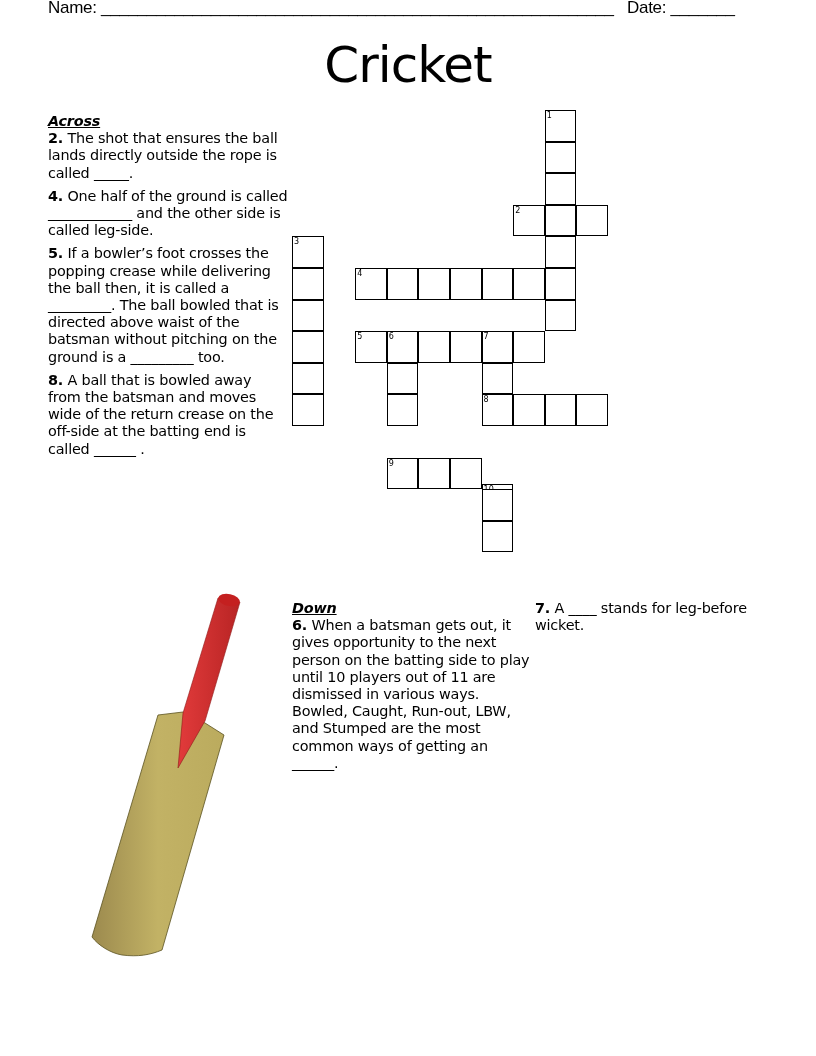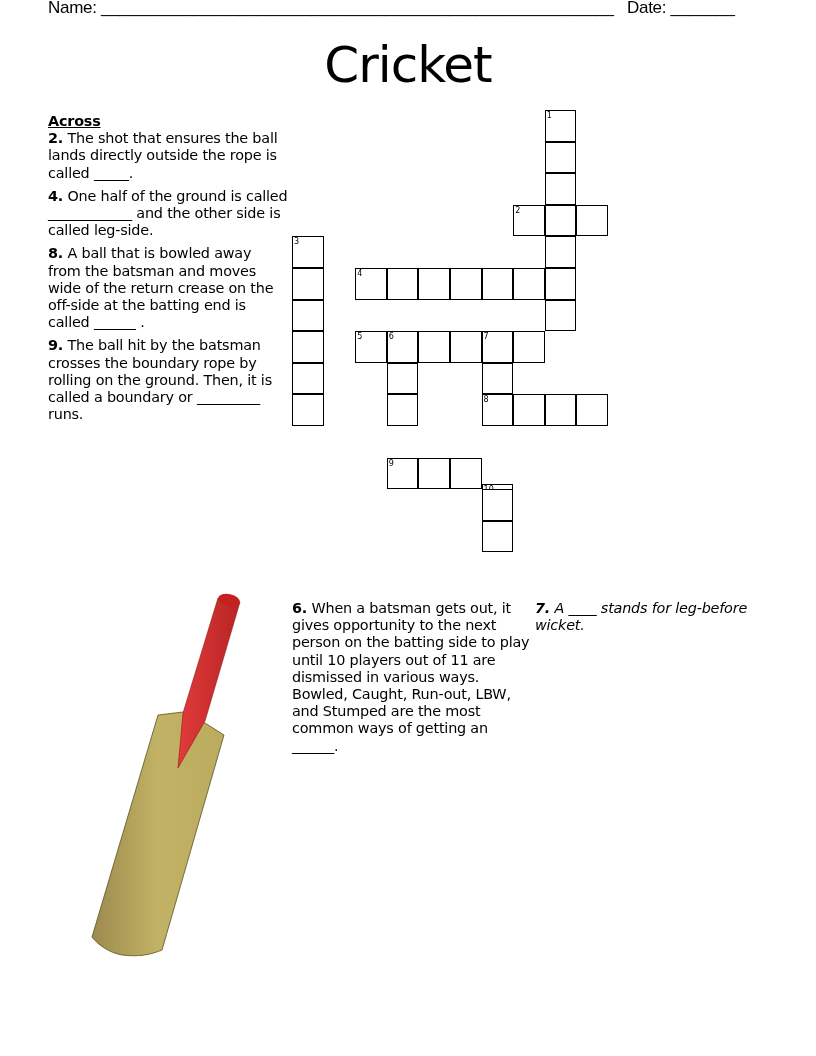--- a/index.html
+++ b/index.html
@@ -2,48 +2,49 @@
 <html><head>
 <meta charset="utf-8">
 <style>
   html, body { margin: 0; padding: 0; background: #ffffff; }
   body { width: 816px; height: 1056px; position: relative; overflow: hidden; color: #000; }
   .hdr { position: absolute; top: -2px; font-family: "Liberation Sans", sans-serif; font-size: 17px; letter-spacing: -0.3px; }
   .hdr-name { left: 48px; }
   .hdr-date { left: 627px; }
   .title { position: absolute; top: 30px; left: 0; width: 816px; text-align: center; font-family: "DejaVu Sans", sans-serif; font-size: 50px; letter-spacing: -1px; line-height: 70px; }
   .clues { position: absolute; font-family: "DejaVu Sans", sans-serif; font-size: 14.4px; line-height: 17.2px; letter-spacing: -0.2px; }
-  .clues h3 { margin: 0 0 0 0; font-size: 14.4px; font-weight: bold; text-decoration: underline; line-height: 17.2px; }
+  .clues h3 { margin: 0 0 0 0; font-size: 14.4px; font-weight: bold; text-decoration: underline; line-height: 17.2px; font-style: italic; }
   .clue { margin: 0 0 6px 0; }
   .clue b { font-weight: bold; }
   .across { left: 48px; top: 113px; width: 240px; }
   .down1 { left: 292px; top: 600px; width: 240px; }
-  .down2 { left: 535px; top: 600px; width: 240px; font-style: italic; }
+  .down2 { left: 535px; top: 600px; width: 240px; }
   .grid { position: absolute; left: 0; top: 0; }
   .cell { position: absolute; width: 31.6px; height: 31.6px; box-sizing: border-box; border: 1.5px solid #000; background: #fff; }
   .cell .num { position: absolute; left: 1px; top: 0px; font-family: "DejaVu Sans", sans-serif; font-size: 8px; line-height: 9px; }
   .bat { position: absolute; left: 80px; top: 585px; }
 </style>
 </head>
 <body>
 
 <div class="hdr hdr-name">Name: ________________________________________________________</div>
 <div class="hdr hdr-date">Date: _______</div>
 
 <div class="title">Cricket</div>
 
 <div class="clues across">
   <h3>Across</h3>
   <div class="clue"><b>2.</b><span> The shot that ensures the ball lands directly outside the rope is called _____.</span></div>
   <div class="clue"><b>4.</b><span> One half of the ground is called ____________ and the other side is called leg-side.</span></div>
+  <div class="clue" style="margin-bottob:0"><b>5.</b><span> If a bowler’s foot crosses the popping crease while delivering the ball then, it is called a _________. The ball bowled that is directed above waist of the batsman without pitching on the ground is a _________ too.</span></div>
   <div class="clue"><b>8.</b><span> A ball that is bowled away from the batsman and moves wide of the return crease on the off-side at the batting end is called ______ .</span></div>
-  <div class="clue"><b>9.</b><span> The ball hit by the batsman crosses the boundary rope by rolling on the ground. Then, it is called a boundary or _________ runs.</span></div>
 </div>
 
 <div class="clues down1">
+  <h3>Down</h3>
   <div class="clue"><b>6.</b><span> When a batsman gets out, it gives opportunity to the next person on the batting side to play until 10 players out of 11 are dismissed in various ways. Bowled, Caught, Run-out, LBW, and Stumped are the most common ways of getting an ______.</span></div>
 </div>
 
 <div class="clues down2">
   <div class="clue"><b>7.</b><span> A ____ stands for leg-before wicket.</span></div>
 </div>
 
 <div class="grid" id="grid">
     <div class="cell" style="left: 544.8px; top: 110px;">
       <span class="num">1</span>

